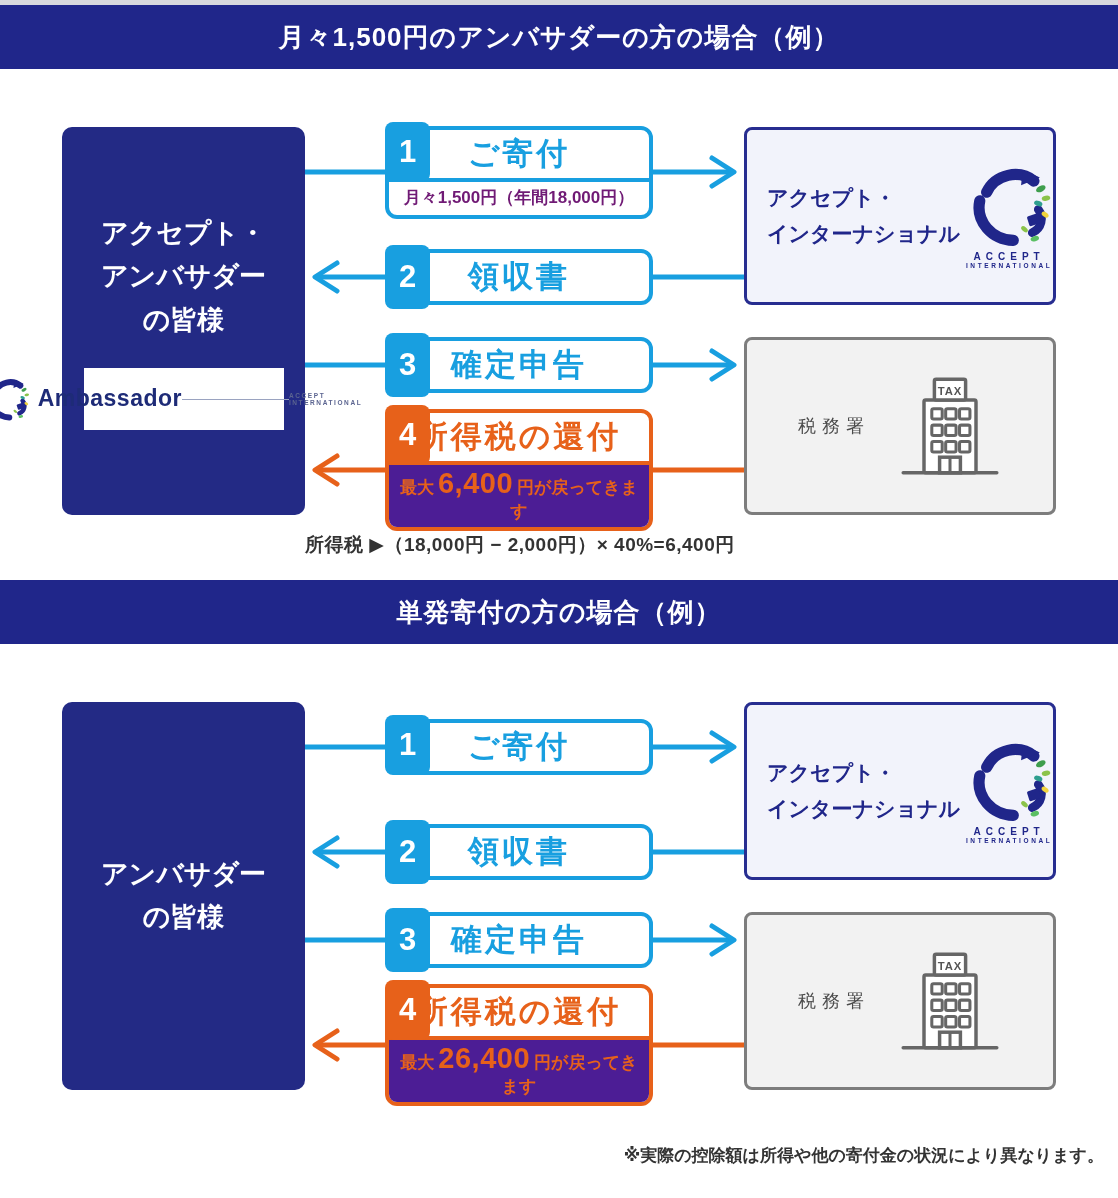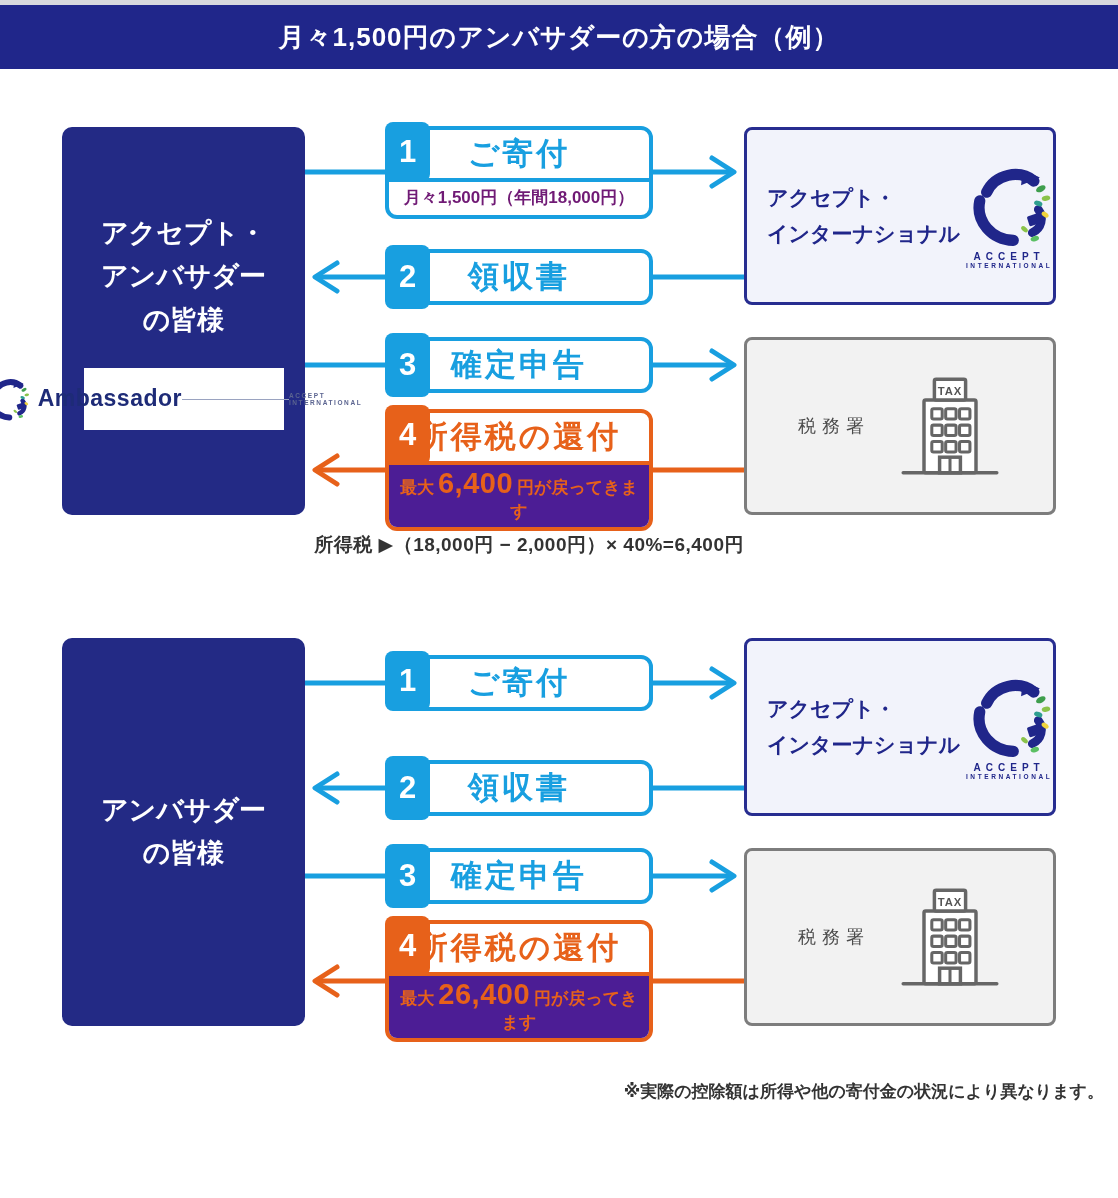--- a/index.html
+++ b/index.html
@@ -101,21 +101,21 @@
   .tax-box {
     grid-column:5; grid-row:3/5;
     background:#f2f2f2; border:3px solid #7d7d7d; border-radius:8px;
     display:flex; align-items:center; justify-content:center; gap:28px;
   }
   .tax-label { color:#4a4a4a; font-size:18px; font-weight:normal; letter-spacing:6px; }
   .tax-icon { width:104px; height:124px; }
 
   
   .formula {
-    grid-column:2/5; grid-row:5; text-align:right;
+    grid-column:2/5; grid-row:5; text-align:left;
     color:#333; font-size:19px; font-weight:bold; letter-spacing:0.5px;
     margin-top:-15px;
   }
 
   .section-gap { height:22px; }
 
   
   .footnotes {
     margin-top:20px; padding:0 14px 10px 0; text-align:right;
     color:#333; font-size:17px; font-weight:bold; line-height:1.6;
@@ -275,20 +275,23 @@
       <svg class="tax-icon">
           <use href="#icon-building"></use>
         </svg>
     </div>
 
     <div class="formula">所得税 ▶（18,000円 − 2,000円）× 40%=6,400円</div>
   </div>
 
   <div class="section-gap"></div>
 
+  <div class="title-bar">
+    <span class="bar-text">単発寄付の方の場合（例）</span>
+  </div>
 
   <div class="flow-grid">
 
     <div class="donor-box">
       <div class="donor-lines">
         <span>アンバサダー</span>
         <span>の皆様</span>
       </div>
     </div>
 

